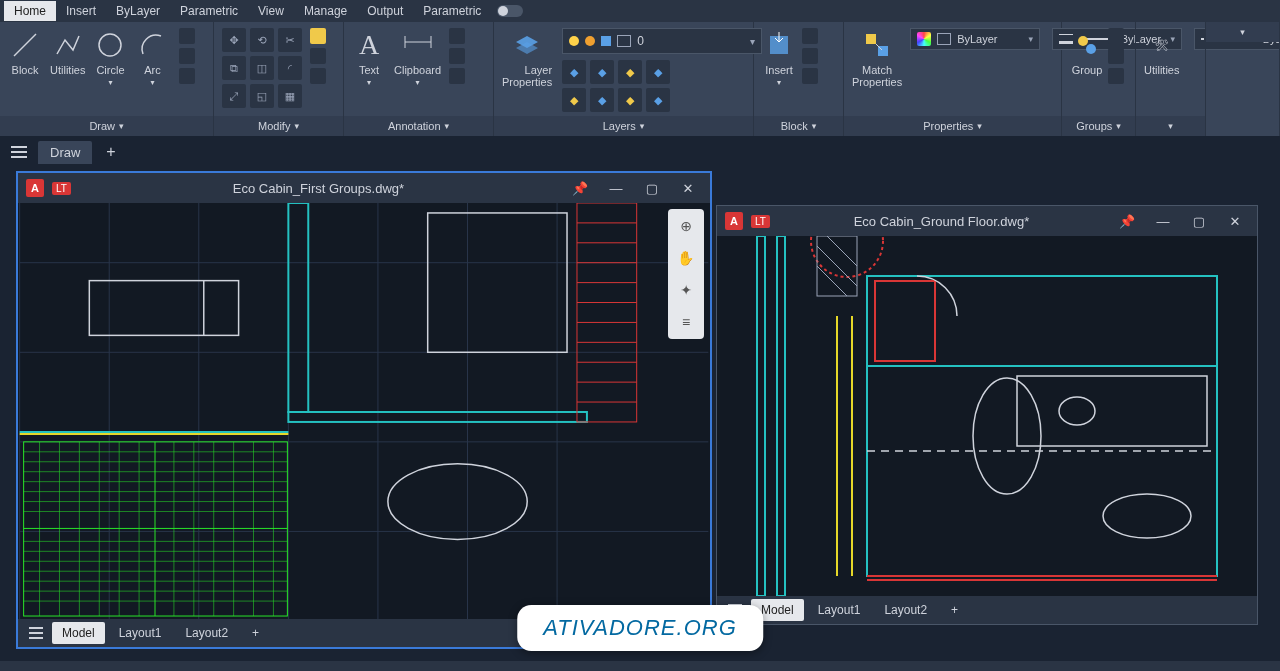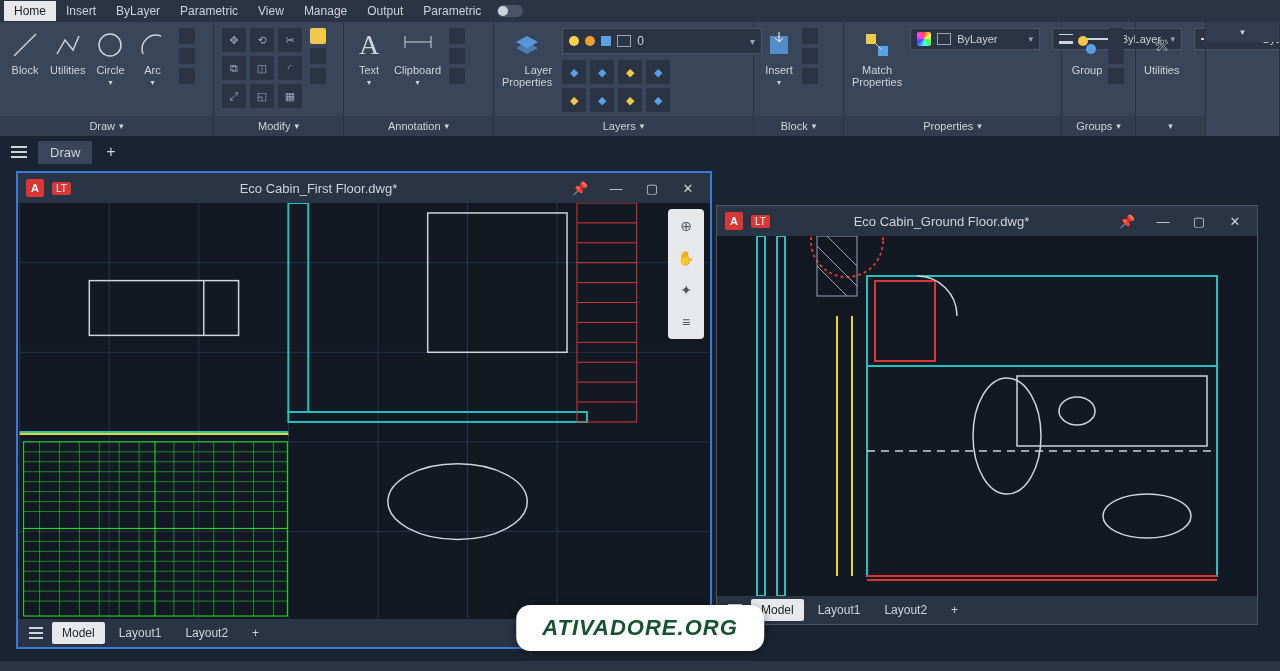--- a/index.html
+++ b/index.html
@@ -58,21 +58,21 @@
 .lay .lham { width:24px; display:flex; flex-direction:column; gap:3px; align-items:center; }
 .lay .lham span { width:14px; height:2px; background:#cfd3dc; }
 .lay .lt { padding:4px 10px; }
 .lay .lt.active { background:#e6e8ec; color:#222; border-radius:2px; }
 
 
 .navwidget { position:absolute; right:6px; top:6px; width:36px; background:#e6e8ec; border-radius:4px; padding:4px 0; display:flex; flex-direction:column; align-items:center; gap:6px; }
 .navwidget .nb { width:26px; height:26px; display:flex; align-items:center; justify-content:center; color:#555; font-size:14px; }
 
 
-.watermark { position:absolute; left:50%; bottom:10px; transform:translateX(-50%); background:#fff; border-radius:14px; padding:10px 26px; font-size:22px; font-weight:700; color:#14532d; font-style:italic; letter-spacing:1px; box-shadow:0 2px 8px rgba(0,0,0,.4); }
+.watermark { position:absolute; left:50%; bottom:10px; transform:translateX(-50%); background:#fff; border-radius:14px; padding:10px 26px; font-size:22px; font-weight:400; color:#0369a1; font-style:italic; letter-spacing:1px; box-shadow:0 2px 8px rgba(0,0,0,.4); }
 
 svg { display:block; }
 .bottomstrip { position:absolute; bottom:0; left:0; right:0; height:10px; background:#2a3444; }
 </style>
 </head>
 <body>
 
 <div class="menubar">
   <div class="mitem active">Home</div>
   <div class="mitem">Insert</div>
@@ -339,21 +339,21 @@
   <div class="tab">Draw</div>
   <div class="plus">+</div>
 </div>
 
 <div class="ws">
 
   <div class="win active" style="left:16px; top:4px; width:696px; height:478px">
     <div class="titlebar">
       <span class="logo">A</span>
       <span class="lt">LT</span>
-      <span class="tname">Eco Cabin_First Floor.dwg*</span>
+      <span class="tname">Eco Cabin_First Groups.dwg*</span>
       <span class="wbtn">📌</span>
       <span class="wbtn">—</span>
       <span class="wbtn">▢</span>
       <span class="wbtn">✕</span>
     </div>
     <div class="canvas">
       <svg width="100%" height="100%" viewBox="0 0 692 418">
 
         <g stroke="#28344a" stroke-width="1">
           <line x1="0" y1="0" x2="0" y2="418"></line>

